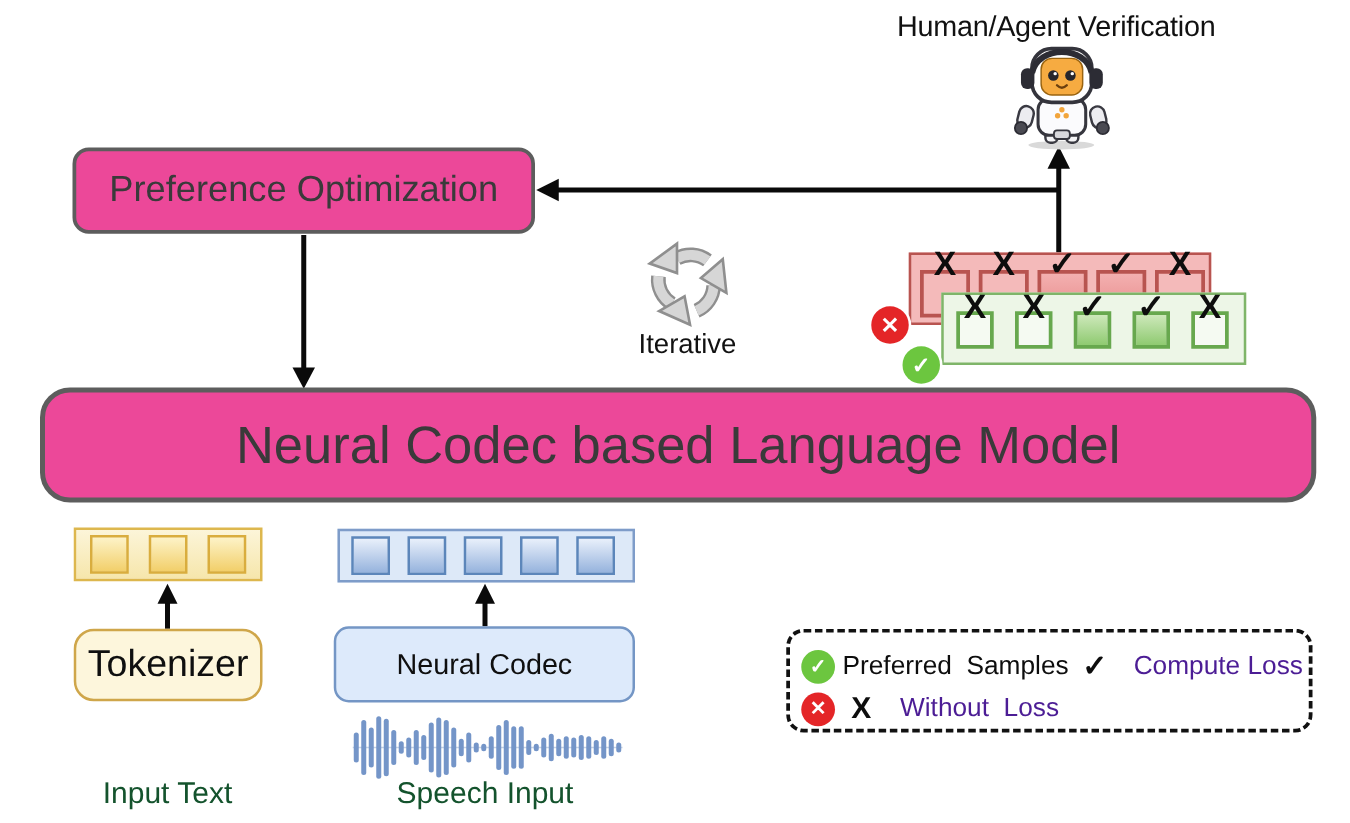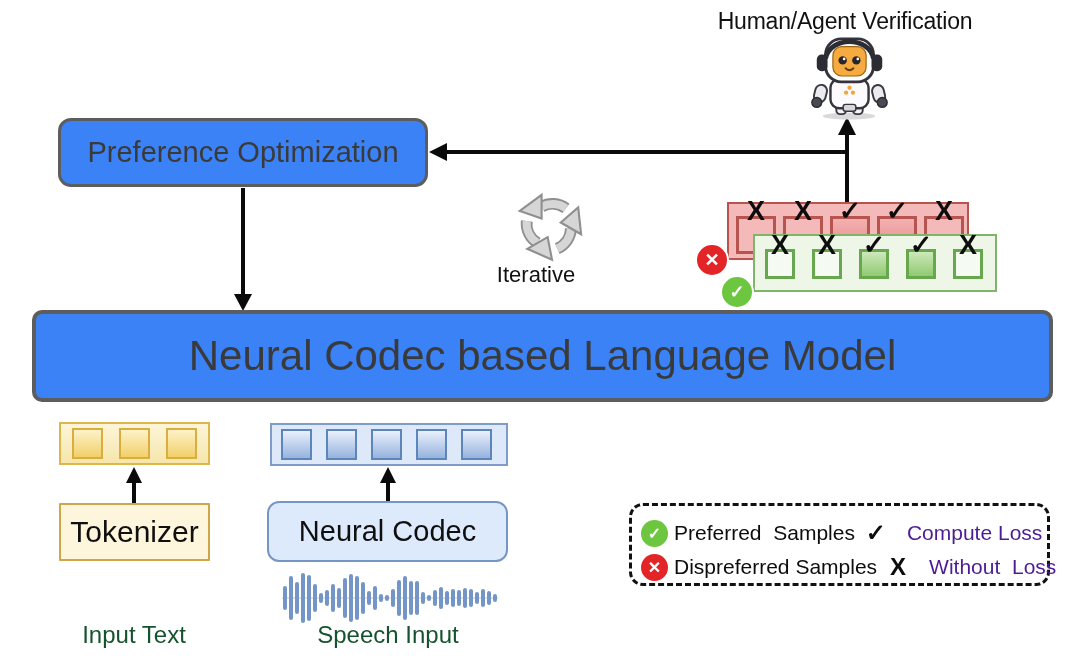--- a/index.html
+++ b/index.html
@@ -5,27 +5,27 @@
   * { margin:0; padding:0; box-sizing:border-box; }
   body { background:#ffffff; font-family:"Liberation Sans", sans-serif; }
   .canvas { position:relative; width:1080px; height:658px; background:#ffffff; overflow:hidden; }
   .abs { position:absolute; }
 
   .arrow-layer { position:absolute; left:0; top:0; width:1080px; height:658px; pointer-events:none; }
 
   .verif-title { left:690px; top:8px; width:310px; text-align:center;
     font-size:23px; color:#111; font-weight:500; letter-spacing:-0.2px; }
 
-  .gray-box { background:#3b82f6; border:3.5px solid #5d5d5d; border-radius:13px;
+  .gray-box { background:#ec4899; border:3.5px solid #5d5d5d; border-radius:13px;
     display:flex; align-items:center; justify-content:center; color:#3a3a3a; }
   .pref-box { left:58px; top:118px; width:370px; height:69px; font-size:29px; }
-  .lm-box { left:32px; top:310px; width:1021px; height:92px; border-radius:10px;
+  .lm-box { left:32px; top:310px; width:1021px; height:92px; border-radius:24px;
     border-width:4px; font-size:42px; }
 
-  .iter-label { left:480px; top:262px; width:112px; text-align:center; font-size:22px; color:#111; }
+  .iter-label { left:494px; top:262px; width:112px; text-align:center; font-size:22px; color:#111; }
 
   
   .strip { position:absolute; }
   .strip .sq { position:absolute; }
   .red-strip { left:727px; top:202px; width:242px; height:58px;
     background:#f4baba; border:2.5px solid #b85450; }
   .red-strip .sq { width:40px; height:38px; top:12px; border:3px solid #b85450; background:transparent; }
   .red-strip .sq.filled { background:linear-gradient(#f3b0b0,#e88c8c); }
   .green-strip { left:753px; top:234px; width:244px; height:58px;
     background:#edf6e7; border:2.5px solid #7fb569; }
@@ -45,25 +45,25 @@
   .yellow-strip { left:59px; top:422px; width:151px; height:43px;
     background:linear-gradient(#fcf5d9,#f6e6ab); border:2px solid #ddb74e; }
   .yellow-strip .sq { width:31px; height:31px; top:4px; border:2.5px solid #d9ad3e;
     background:linear-gradient(#fdf3c8,#f2cf6a); }
   .blue-strip { left:270px; top:423px; width:238px; height:43px;
     background:#dde9f8; border:2px solid #7e9cc9; }
   .blue-strip .sq { width:31px; height:31px; top:4px; border:2.5px solid #5c86ba;
     background:linear-gradient(#e9f0fb,#96b3dd); }
 
   .tok-box { left:59px; top:503px; width:151px; height:58px; background:#fdf6dc;
-    border:2.5px solid #cfa64a; border-radius:1px; display:flex; align-items:center;
+    border:2.5px solid #cfa64a; border-radius:16px; display:flex; align-items:center;
     justify-content:center; font-size:30px; color:#0f0f0f; }
   .codec-box { left:267px; top:501px; width:241px; height:61px; background:#ddeafb;
     border:2.5px solid #7496c5; border-radius:12px; display:flex; align-items:center;
-    justify-content:center; font-size:29px; color:#0f0f0f; }
+    justify-content:center; font-size:23px; color:#0f0f0f; }
 
   .today-box { left:23px; top:586px; width:225px; height:32px; border:2px dashed #222;
     display:flex; align-items:center; justify-content:center; font-size:24px;
     font-style:italic; color:#0d0d0d; white-space:nowrap; }
   .caption { font-size:24px; color:#14532d; text-align:center; }
   .cap-input { left:34px; top:621px; width:200px; }
   .cap-speech { left:288px; top:621px; width:200px; }
 
   .wave-wrap { left:282px; top:572px; width:218px; height:52px; }
 
@@ -262,19 +262,18 @@
 
   <div class="abs legend">
     <div class="legend-row r1">
       <div class="badge green">✓</div>
       <span class="legend-label">Preferred  Samples</span>
       <span class="legend-mark">✓</span>
       <span class="legend-mark-label">Compute Loss</span>
     </div>
     <div class="legend-row r2">
       <div class="badge red">✕</div>
-      <span class="legend-label">Dispreferred Samples</span>
       <span class="legend-mark">X</span>
       <span class="legend-mark-label">Without  Loss</span>
     </div>
   </div>
 
 </div>
 
 </body></html>

